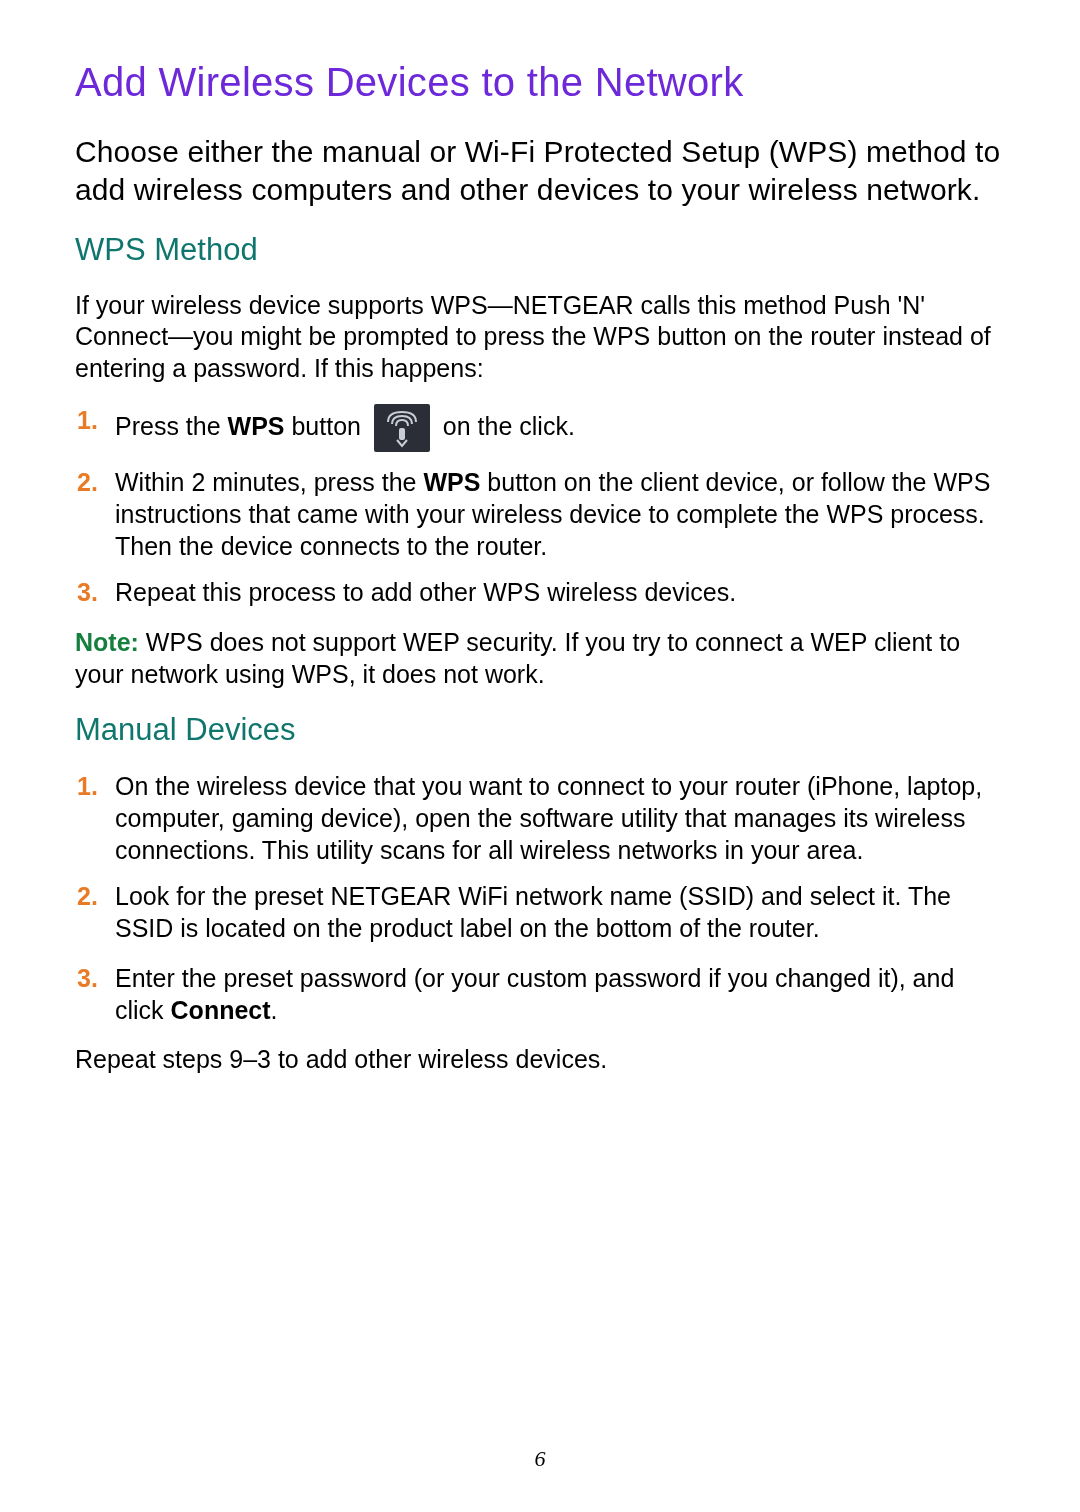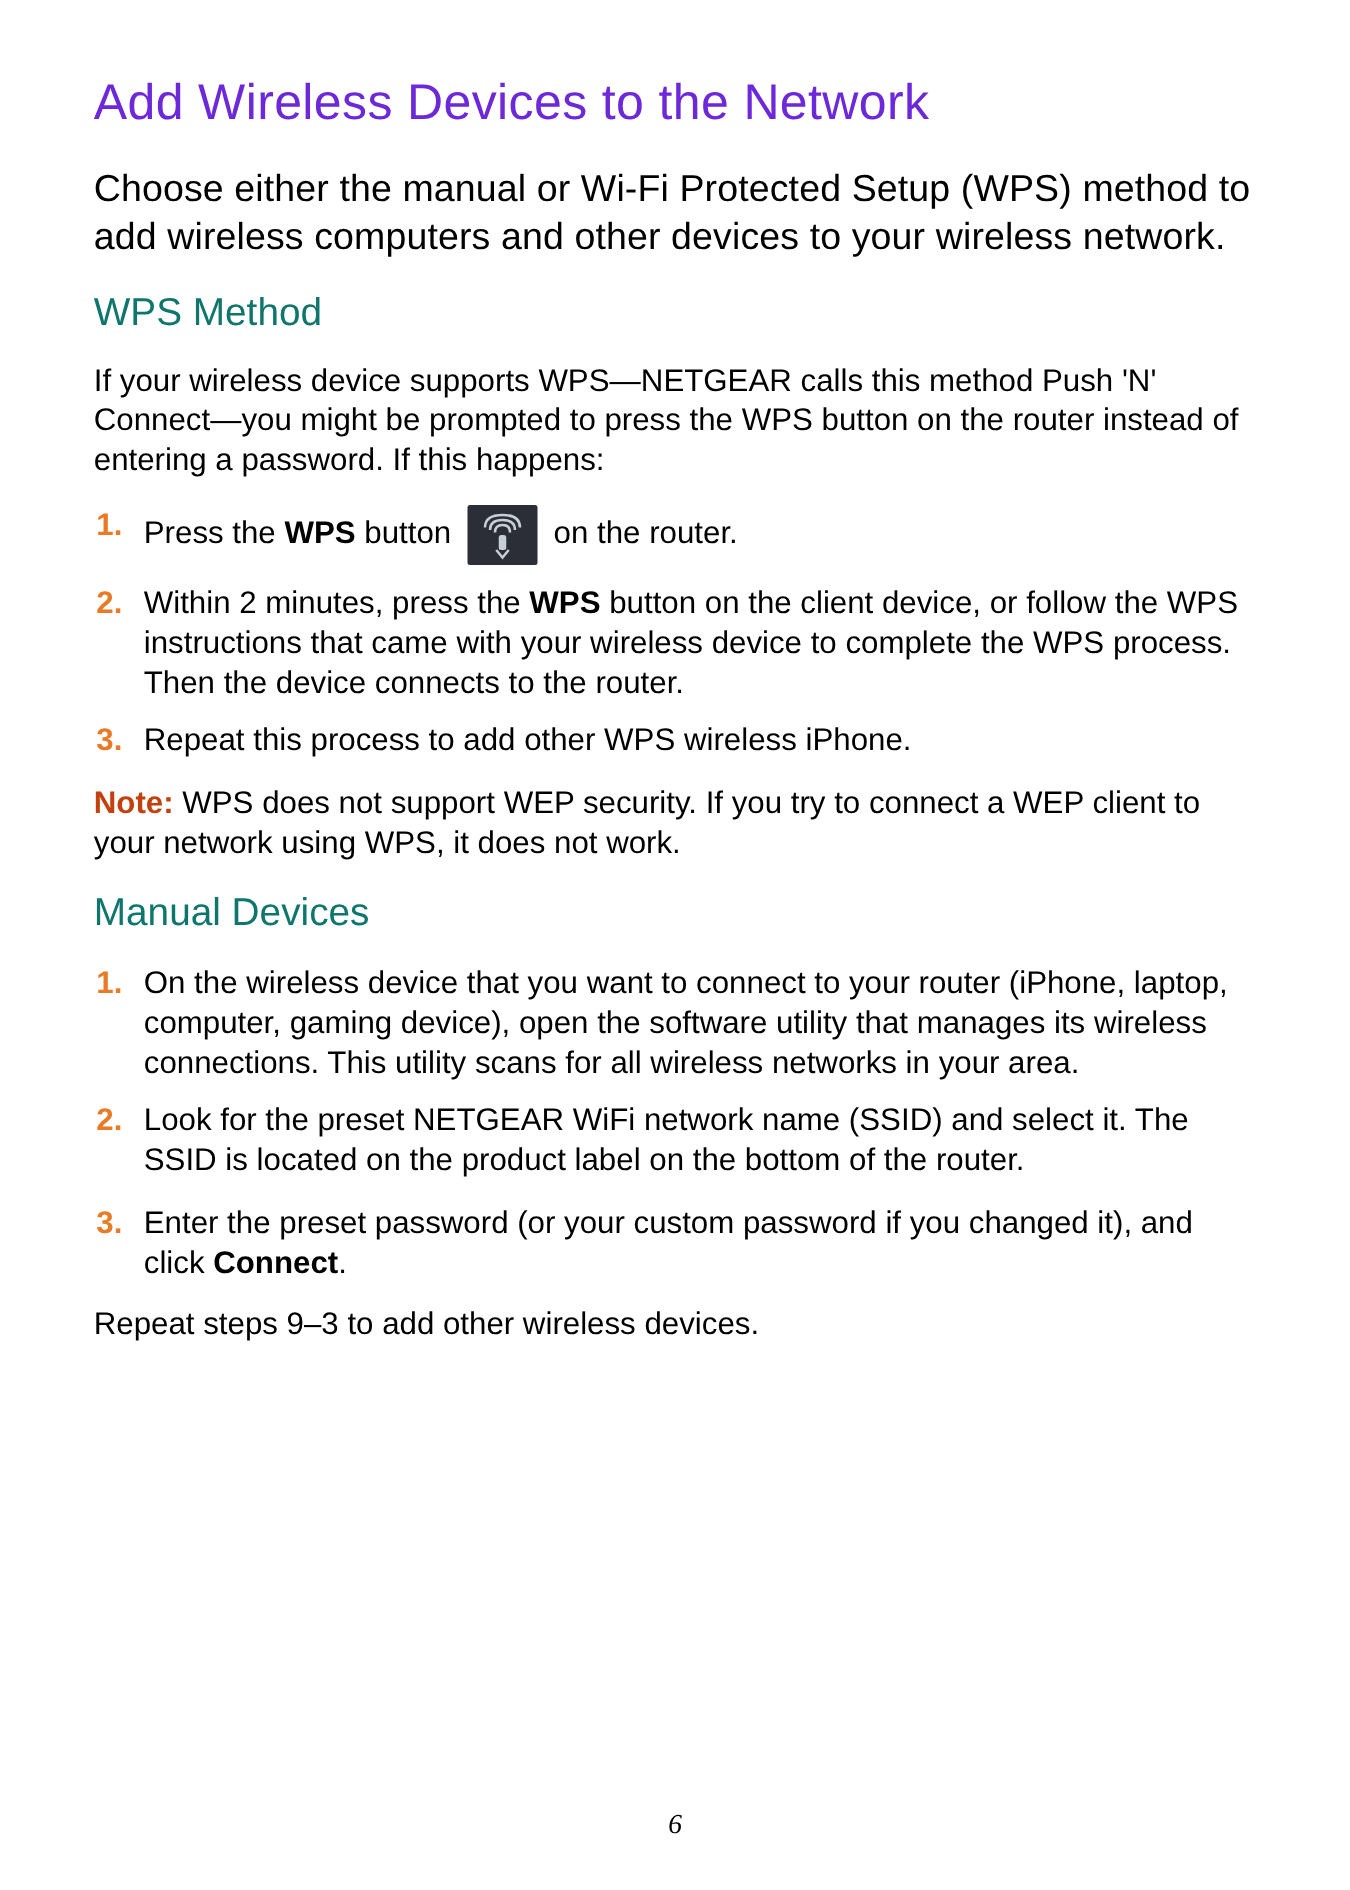--- a/index.html
+++ b/index.html
@@ -74,21 +74,21 @@
       position: absolute;
       top: 4px;
       left: 8px;
     }
     .note {
       font-size: 25px;
       line-height: 1.28;
       margin-bottom: 22px;
     }
     .note-label {
-      color: #c2410c;
+      color: #15803d;
       font-weight: bold;
     }
     .closing {
       font-size: 25px;
       line-height: 1.25;
       margin-top: 4px;
     }
     .page-num {
       position: absolute;
       bottom: 40px;
@@ -119,34 +119,34 @@
       <div class="list-num">1.</div>
       <div class="list-body">
         <span>Press the </span><span class="bold">WPS</span><span> button </span><span class="wps-icon">
           <svg width="40" height="40" viewBox="0 0 40 40">
             <path d="M 6 14 Q 6 4 20 4 Q 34 4 34 14" stroke="#C9CDD6" stroke-width="2" fill="none"></path>
             <path d="M 10 16 Q 10 8 20 8 Q 30 8 30 16" stroke="#C9CDD6" stroke-width="2" fill="none"></path>
             <path d="M 14 18 Q 14 12 20 12 Q 26 12 26 18" stroke="#C9CDD6" stroke-width="2" fill="none"></path>
             <rect x="17" y="20" width="6" height="12" rx="2" fill="#C9CDD6"></rect>
             <path d="M 15 32 L 20 38 L 25 32" stroke="#C9CDD6" stroke-width="2" fill="none"></path>
           </svg>
-        </span><span> on the router.</span>
+        </span><span> on the click.</span>
       </div>
     </div>
 
     <div class="list-item">
       <div class="list-num">2.</div>
       <div class="list-body">
         <span>Within 2 minutes, press the </span><span class="bold">WPS</span><span> button on the client device, or follow the WPS instructions that came with your wireless device to complete the WPS process. Then the device connects to the router.</span>
       </div>
     </div>
 
     <div class="list-item">
       <div class="list-num">3.</div>
-      <div class="list-body">Repeat this process to add other WPS wireless iPhone.</div>
+      <div class="list-body">Repeat this process to add other WPS wireless devices.</div>
     </div>
   </div>
 
   <p class="note">
     <span class="note-label">Note:  </span><span>WPS does not support WEP security. If you try to connect a WEP client to your network using WPS, it does not work.</span>
   </p>
 </div>
 
 <div class="section">
   <h2>Manual Devices</h2>

